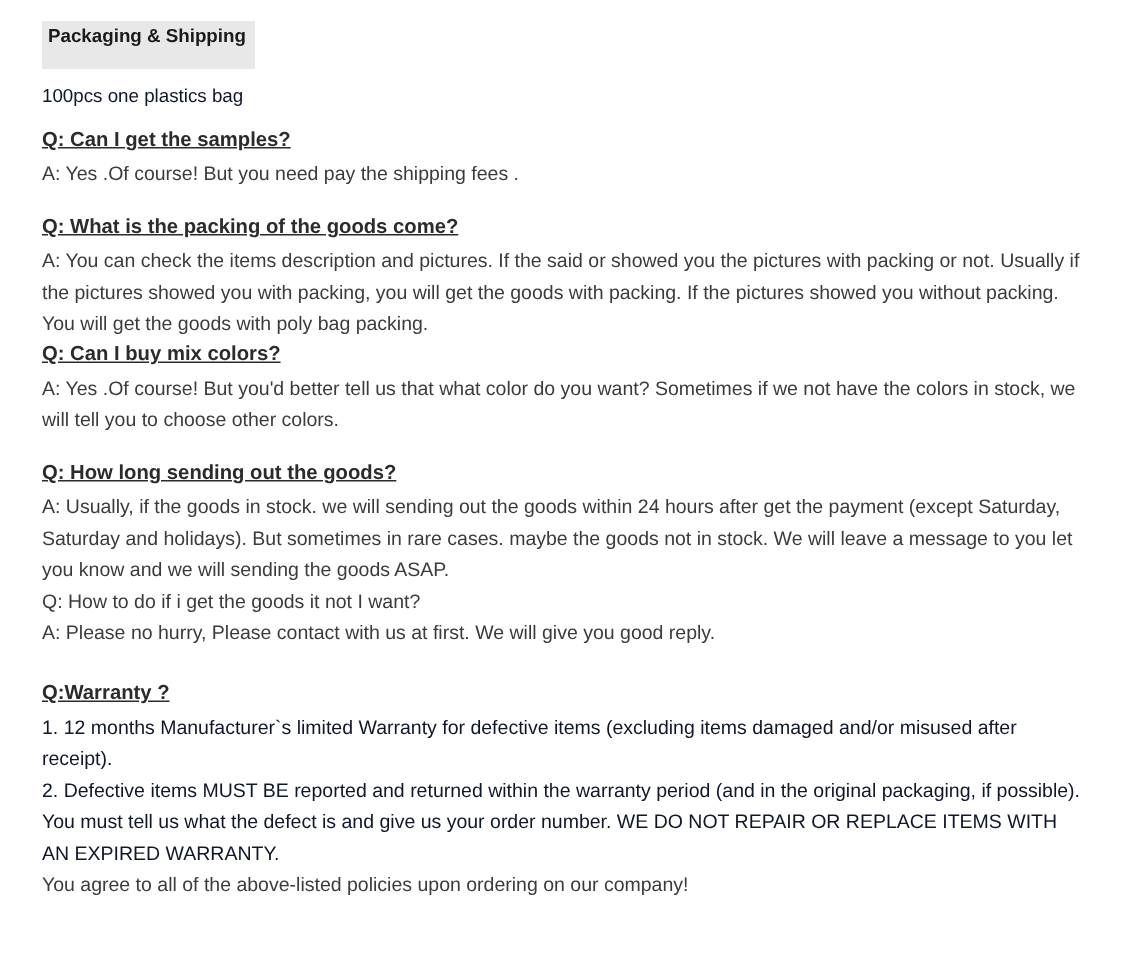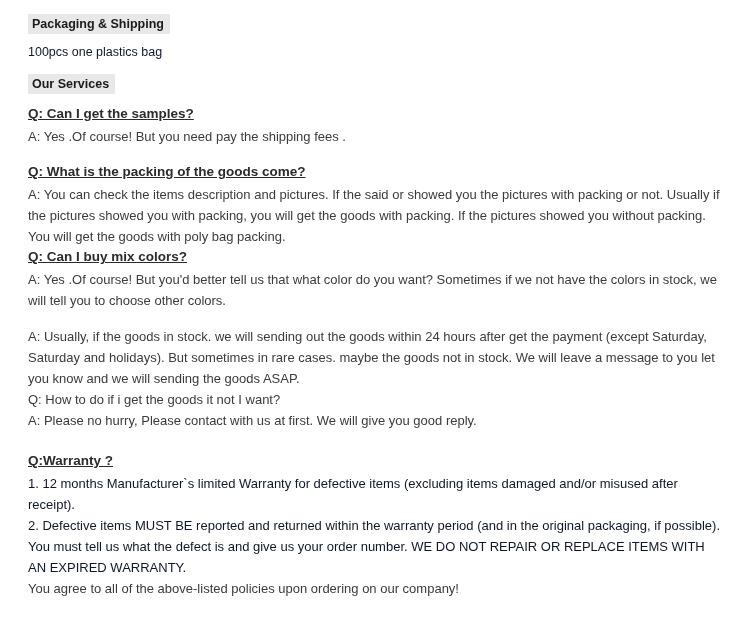--- a/index.html
+++ b/index.html
@@ -21,21 +21,21 @@
     position: relative;
     box-sizing: border-box;
     padding: 0 28px;
   }
   .section-heading {
     display: inline-block;
     background: #e8e8e8;
     color: #1a1a1a;
     font-weight: bold;
     font-size: 12.5px;
-    padding: 3px 6px 3px 4px;
+    padding: 3px 6px 15px 4px;
     line-height: 14px;
   }
   .heading-row {
     margin-top: 14px;
     margin-bottom: 10px;
   }
   .plain-line {
     font-size: 12.5px;
     color: #0f172a;
     line-height: 16px;
@@ -78,23 +78,20 @@
 <body>
 
 <div class="page">
 
   <div class="heading-row">
     <span class="section-heading">Packaging &amp; Shipping</span>
   </div>
 
   <div class="plain-line">100pcs one plastics bag</div>
 
-  <div class="heading-row">
-    <span class="section-heading">Our Services</span>
-  </div>
 
   <div class="services-wrap">
 
     <div class="qa-block">
       <p class="q">Q: Can I get the samples?</p>
       <p class="a">A: Yes .Of course! But you need pay the shipping fees .</p>
     </div>
 
     <div class="gap-md"></div>
 
@@ -104,20 +101,21 @@
     </div>
 
     <div class="qa-block">
       <p class="q">Q: Can I buy mix colors?</p>
       <p class="a">A: Yes .Of course! But you'd better tell us that what color do you want? Sometimes if we not have the colors in stock, we will tell you to choose other colors.</p>
     </div>
 
     <div class="gap-md"></div>
 
     <div class="qa-block">
+      <p class="q">Q: How long sending out the goods?</p>
       <p class="a">A: Usually, if the goods in stock. we will sending out the goods within 24 hours after get the payment (except Saturday, Saturday and holidays). But sometimes in rare cases. maybe the goods not in stock. We will leave a message to you let you know and we will sending the goods ASAP.</p>
     </div>
 
     <div class="qa-block">
       <p class="q-plain">Q: How to do if i get the goods it not I want?</p>
       <p class="a">A: Please no hurry, Please contact with us at first. We will give you good reply.</p>
     </div>
 
     <div class="gap-lg"></div>
 

